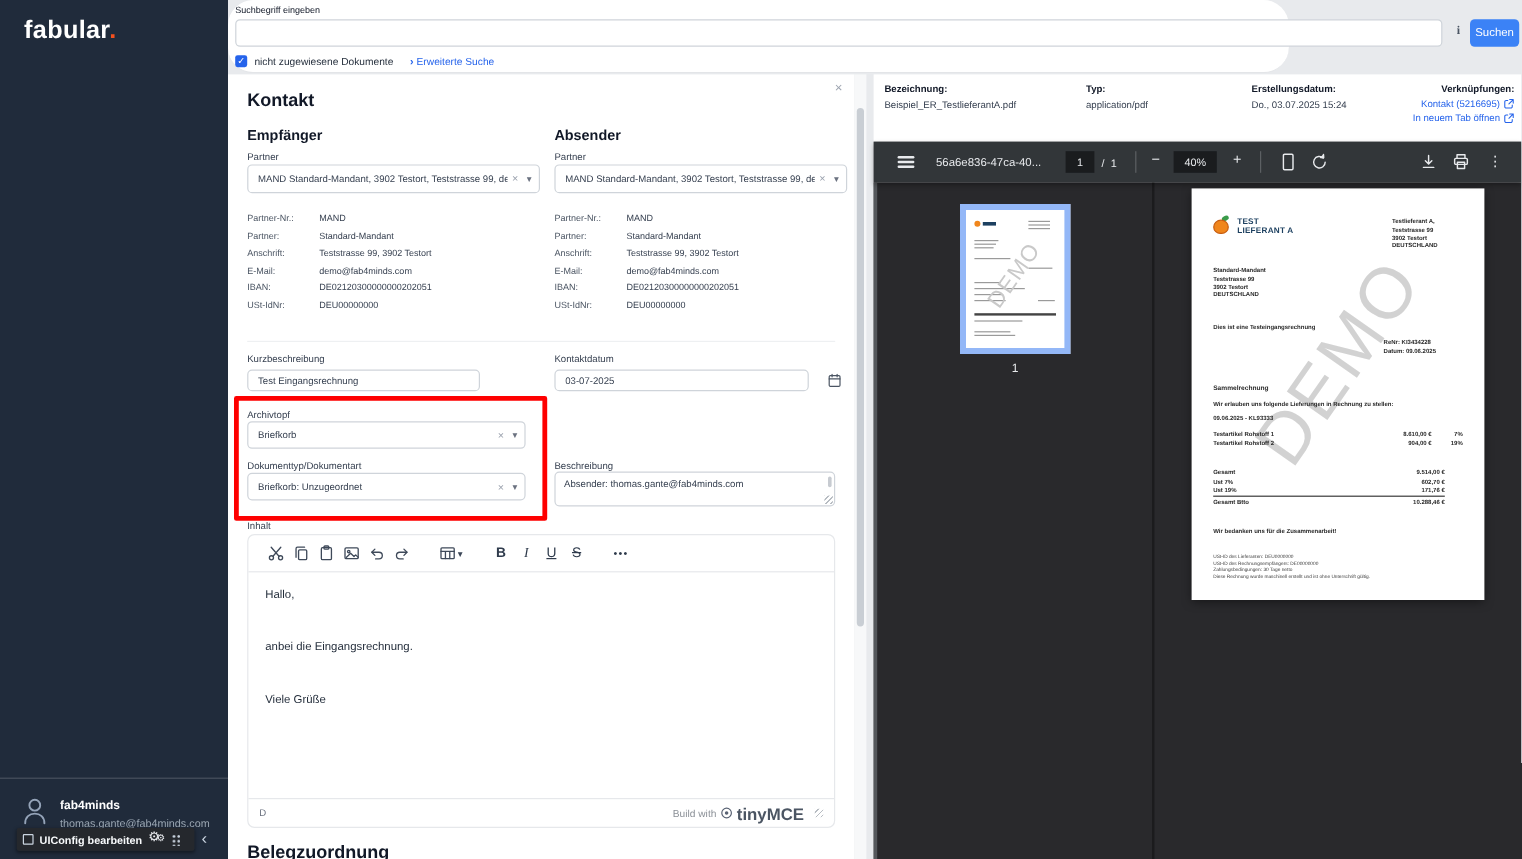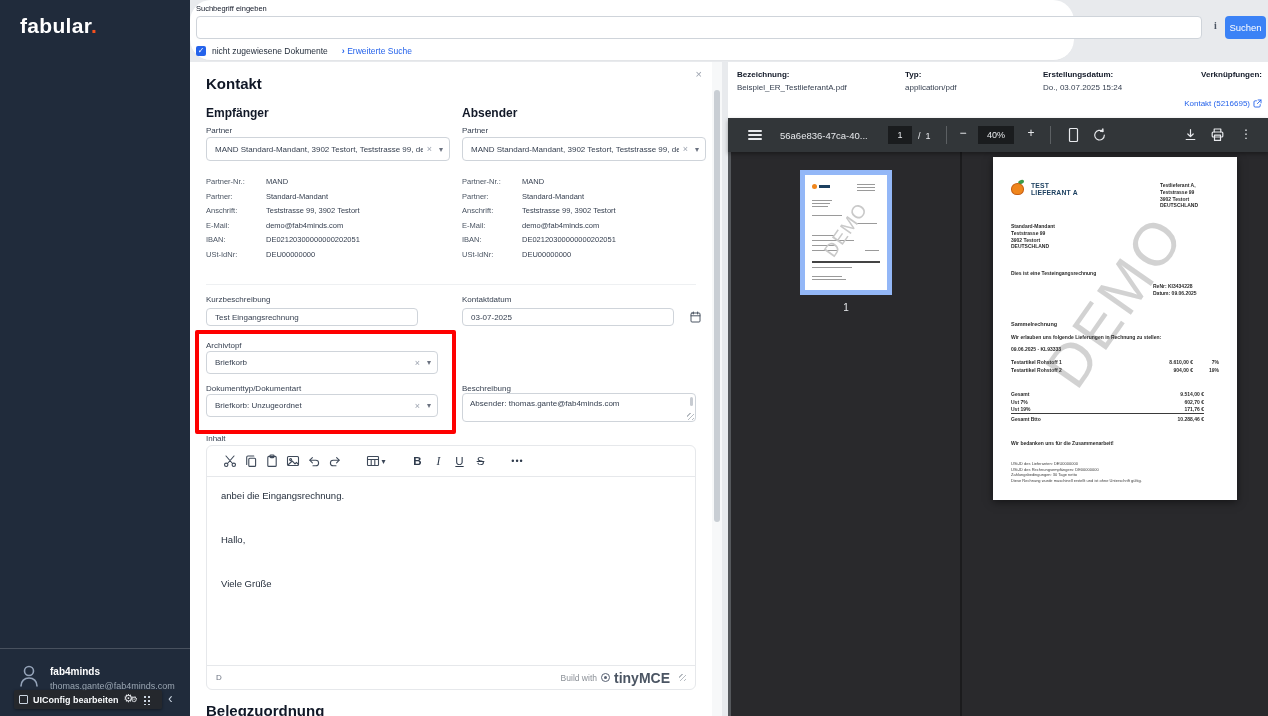--- a/index.html
+++ b/index.html
@@ -86,21 +86,21 @@
   
   .form-scrollbar { position:absolute; left:712px; top:62px; width:10px; height:654px; background:#f7f8f9; z-index:2; }
   .form-scroll-thumb { position:absolute; left:2px; top:28px; width:6px; height:432px; background:#c9ced4; border-radius:3px; cursor:grab; }
 
   
   .meta-panel { position:absolute; left:728px; top:62px; width:540px; height:56px; background:#fff; }
   .meta-col { position:absolute; top:8px; }
   .meta-label { font-size:8px; font-weight:bold; color:#111827; }
   .meta-value { font-size:8px; color:#374151; margin-top:4px; }
   .meta-links { position:absolute; top:8px; right:6px; text-align:right; }
-  .meta-link { font-size:8px; color:#2563eb; margin-top:20px; cursor:pointer; display:flex; align-items:center; justify-content:flex-end; gap:3px; }
+  .meta-link { font-size:8px; color:#2563eb; margin-top:3px; cursor:pointer; display:flex; align-items:center; justify-content:flex-end; gap:3px; }
 
   .pdf-toolbar { position:absolute; left:728px; top:118px; width:540px; height:34px; background:#323639; color:#e8eaed; z-index:2; box-shadow:0 2px 4px rgba(0,0,0,.35); }
   .hamburger { position:absolute; left:20px; top:12px; width:14px; height:10px; cursor:pointer; }
   .hamburger div { height:1.8px; background:#e8eaed; margin-bottom:2.3px; border-radius:1px; }
   .pdf-name { position:absolute; left:52px; top:12px; font-size:9.5px; color:#e8eaed; }
   .page-box { position:absolute; left:160px; top:8px; width:24px; height:18px; background:#1a1c1e; text-align:center; line-height:18px; font-size:9px; cursor:text; }
   .page-total { position:absolute; left:190px; top:12.5px; font-size:9px; color:#e8eaed; }
   .vsep { position:absolute; top:8px; width:1px; height:18px; background:#5c6063; }
   .zoom-btn { position:absolute; top:8px; font-size:12px; color:#e8eaed; cursor:pointer; width:14px; text-align:center; }
   .zoom-box { position:absolute; left:250px; top:8px; width:36px; height:18px; background:#1a1c1e; text-align:center; line-height:18px; font-size:9px; cursor:text; }
@@ -217,21 +217,21 @@
     <div class="kv" style="left:272px; top:158.8px"><span class="k">E-Mail:</span></div>
     <div class="kv" style="left:332px; top:158.8px"><span class="v">demo@fab4minds.com</span></div>
     <div class="kv" style="left:272px; top:173.4px"><span class="k">IBAN:</span></div>
     <div class="kv" style="left:332px; top:173.4px"><span class="v">DE02120300000000202051</span></div>
     <div class="kv" style="left:272px; top:188px"><span class="k">USt-IdNr:</span></div>
     <div class="kv" style="left:332px; top:188px"><span class="v">DEU00000000</span></div>
 
     <div class="hdivider" style="top:222px"></div>
 
     <div class="lbl" style="left:16px; top:233px">Kurzbeschreibung</div>
-    <input class="inp" style="left: 16px; top: 246px; width: 212px;" type="text" value="Test Eingangsrechnung">
+    <input class="inp" style="left: 16px; top: 246px; width: 194px;" type="text" value="Test Eingangsrechnung">
 
     <div class="lbl" style="left:272px; top:233px">Kontaktdatum</div>
     <input class="inp" style="left: 272px; top: 246px; width: 212px;" type="text" value="03-07-2025">
     <svg class="cal-icon gic" width="11" height="12" viewBox="0 0 11 12">
       <rect x="1" y="2" width="9" height="9" rx="1"></rect>
         <path d="M1 4.8h9M3.4 1v2M7.6 1v2"></path>
     </svg>
 
     <div class="red-box"></div>
 
@@ -308,22 +308,22 @@
         </span>
         <span class="tb-gap"></span>
         <span class="tb-btn tb-txt" style="font-weight:bold">B</span>
         <span class="tb-btn tb-txt" style="font-style:italic; font-family:'Liberation Serif',serif">I</span>
         <span class="tb-btn tb-txt" style="text-decoration:underline">U</span>
         <span class="tb-btn tb-txt" style="text-decoration:line-through">S</span>
         <span class="tb-gap"></span>
         <span class="tb-btn" style="font-size:9px; letter-spacing:1px; color:#2f3b4c">•••</span>
       </div>
       <div class="ed-content">
+        <p>Hallo,</p>
         <p>anbei die Eingangsrechnung.</p>
-        <p>Hallo,</p>
         <p>Viele Grüße</p>
       </div>
       <div class="ed-status">
         <span class="ed-path">D</span>
         <span class="ed-brand">
           <span class="build-txt">Build with</span>
           <span class="mce-logo"></span>
           <span class="mce-txt">tinyMCE</span>
           <span class="ed-resize"></span>
         </span>

